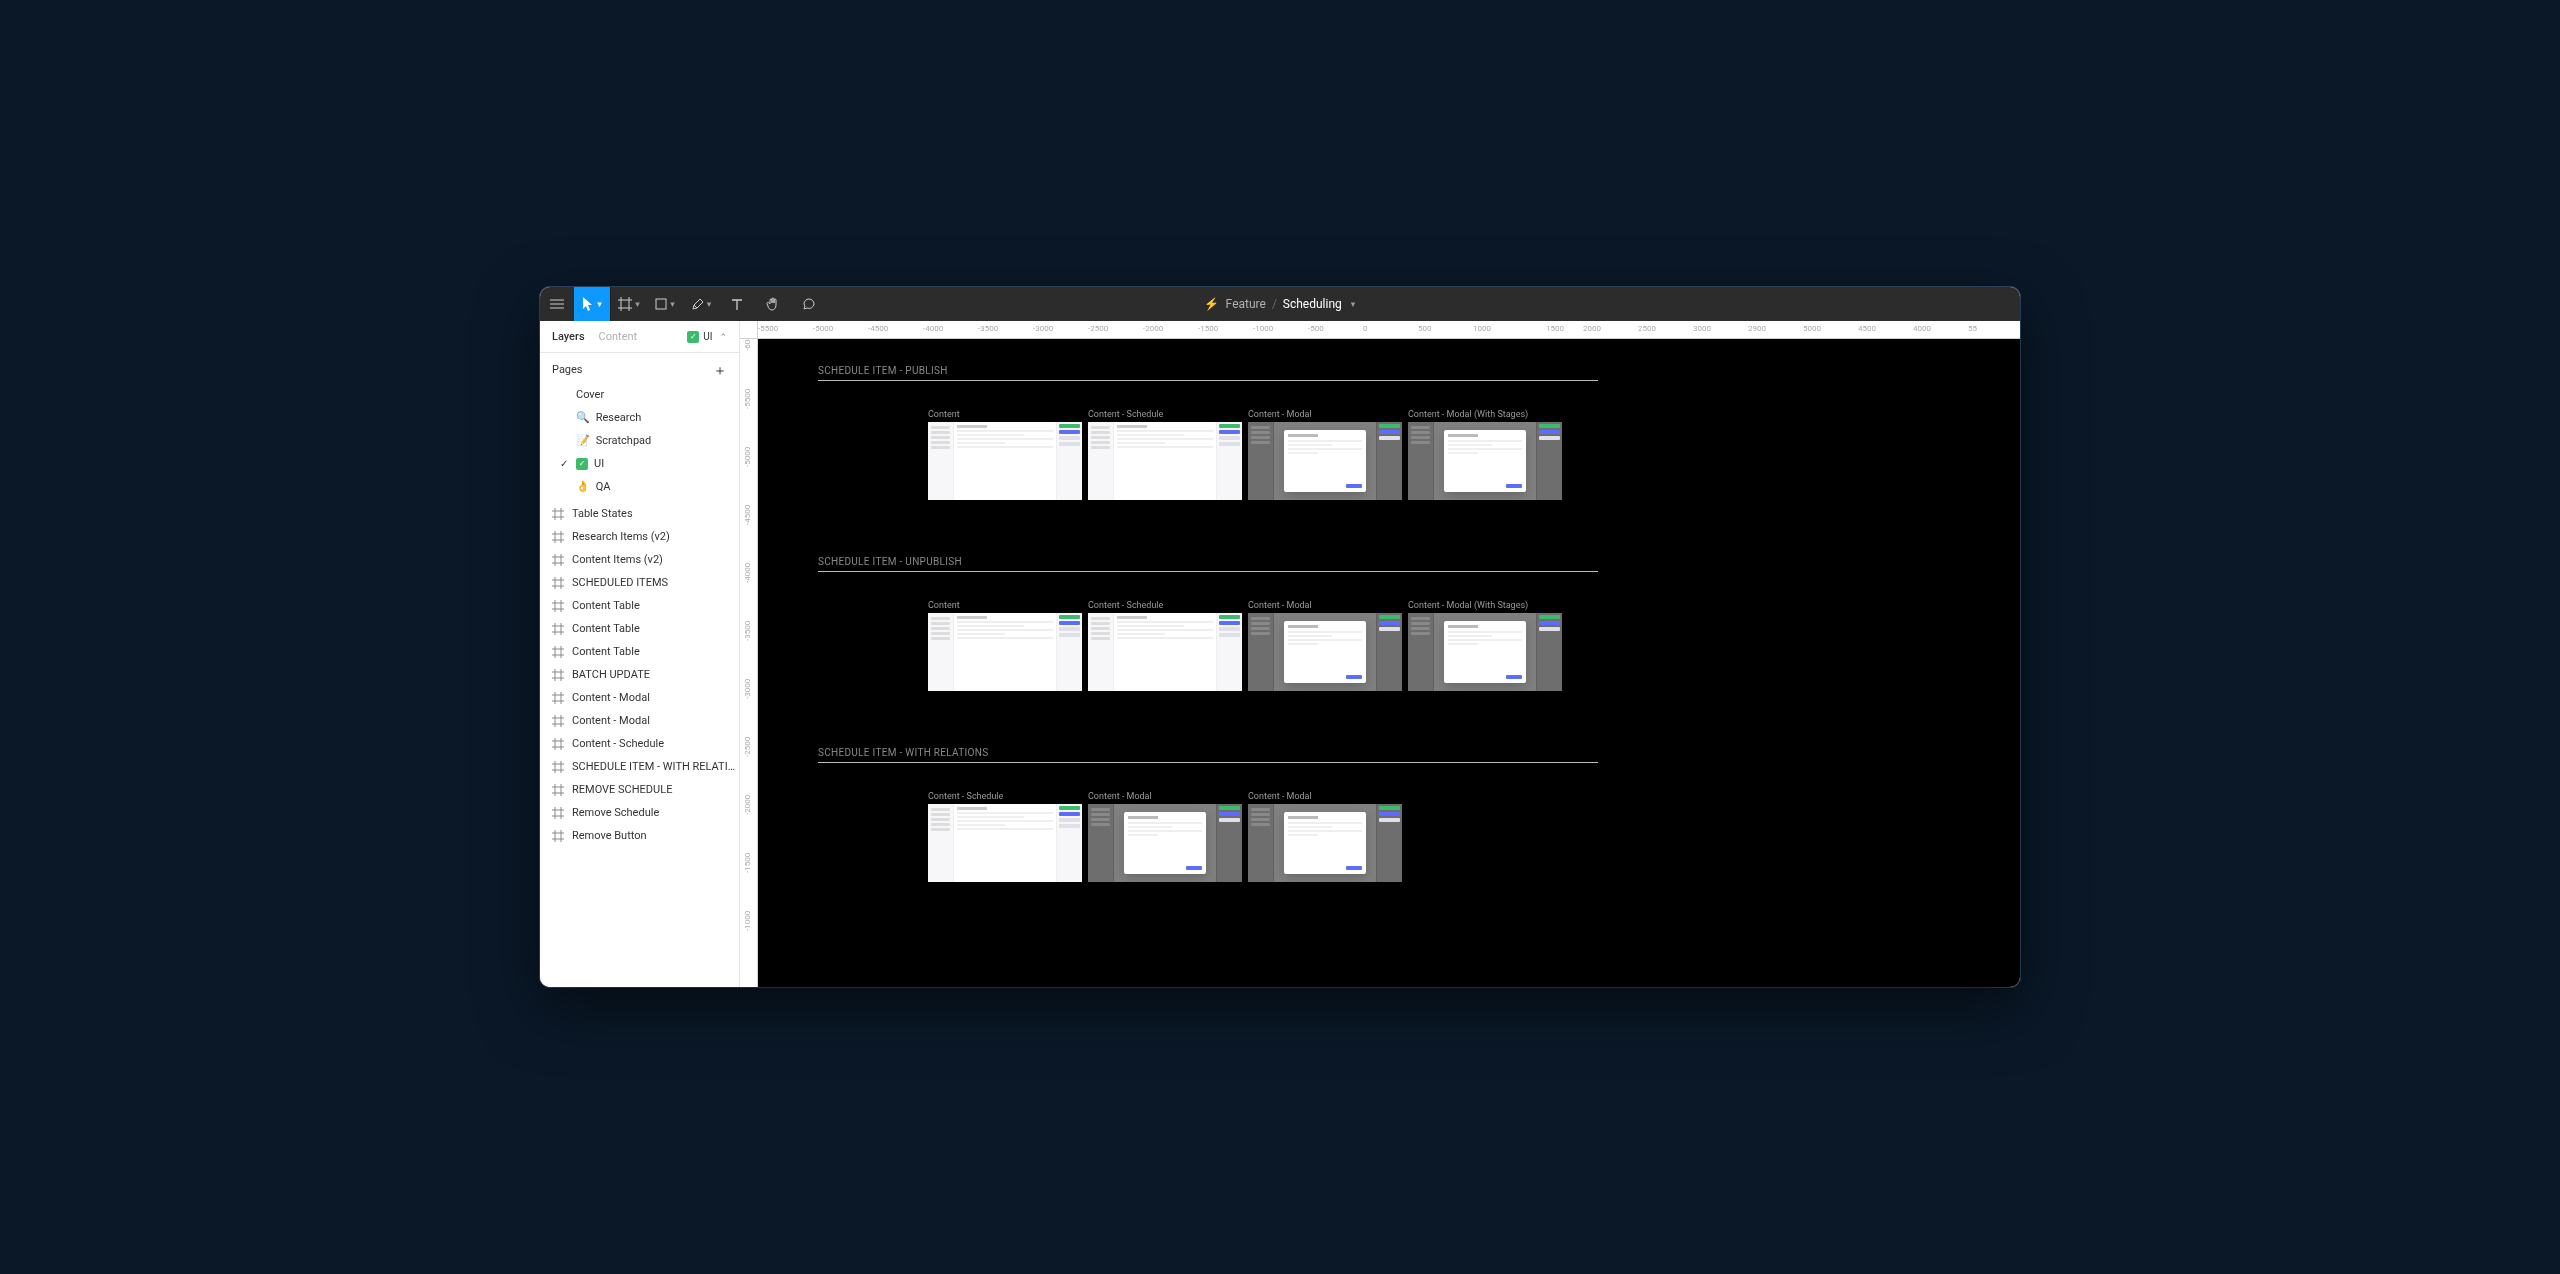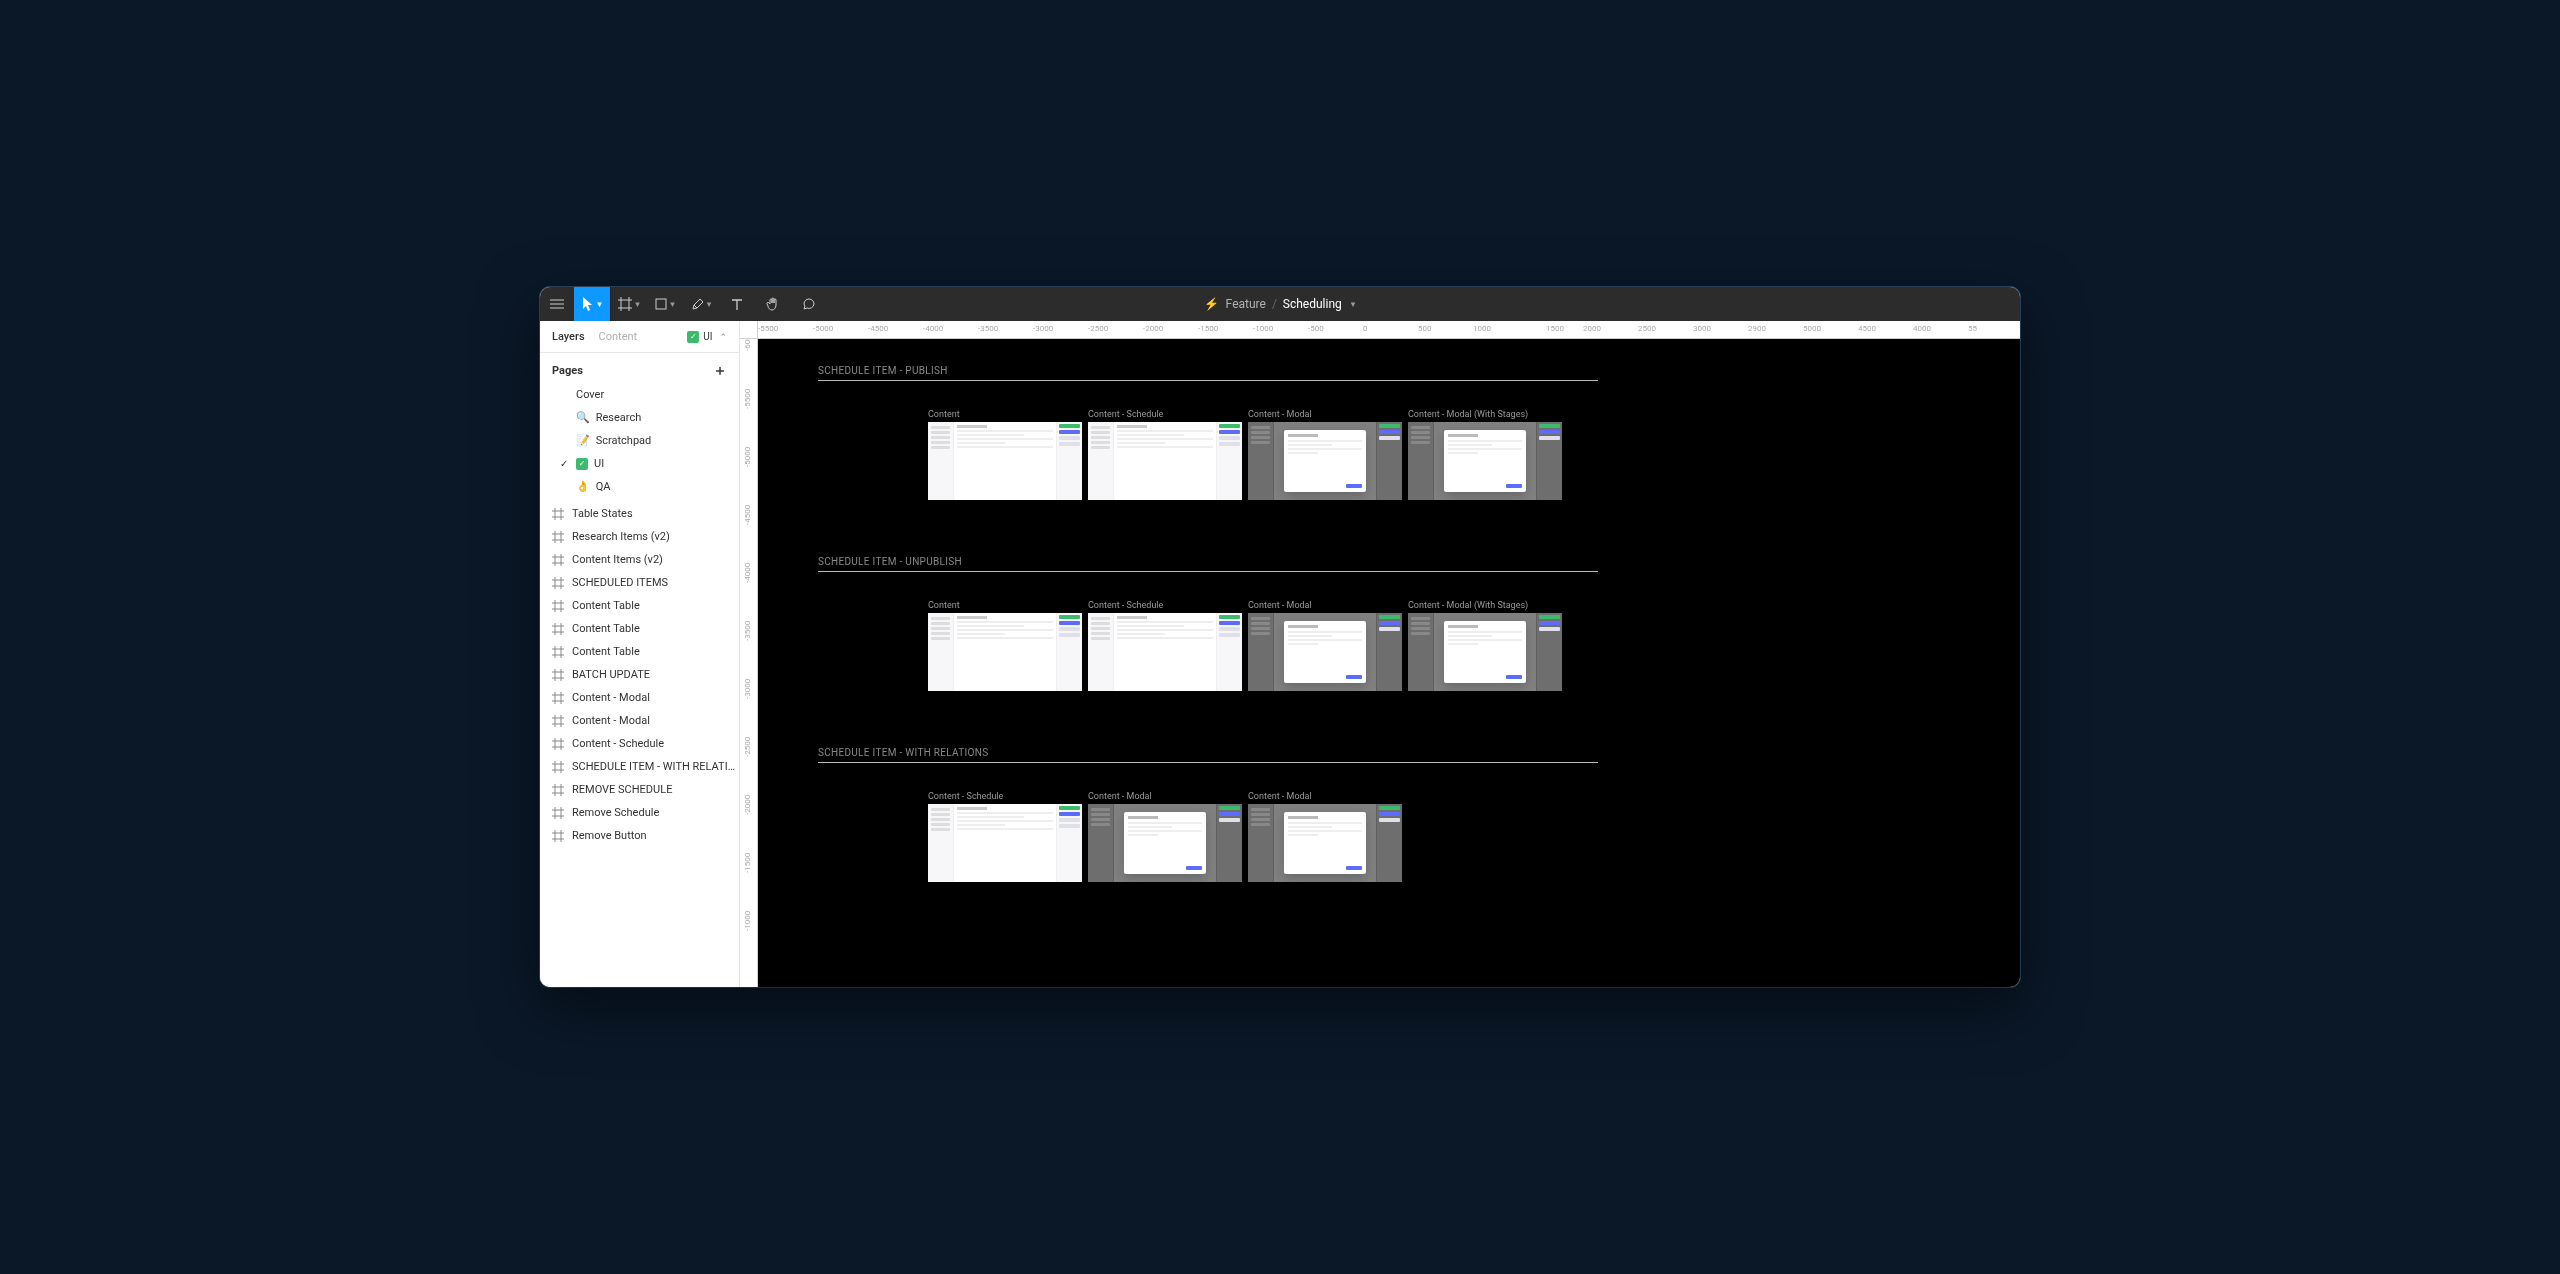--- a/index.html
+++ b/index.html
@@ -14,21 +14,21 @@
 .tb-center .proj{color:#fff}
 .chev{font-size:9px;margin-left:3px;color:#999}
 .chev-dark{font-size:9px;margin-left:3px;color:#888}
 .body{flex:1;display:flex;min-height:0}
 .sidebar{width:200px;border-right:1px solid #e5e5e5;display:flex;flex-direction:column;background:#fff;font-size:11px;color:#333;overflow:hidden}
 .sb-tabs{height:32px;display:flex;align-items:center;padding:0 12px;gap:14px;border-bottom:1px solid #e5e5e5}
 .sb-tabs .tab{color:#b0b0b0;cursor:pointer}
 .sb-tabs .tab.active{color:#333;font-weight:500}
 .sb-tabs .spacer{flex:1}
 .page-pill{display:flex;align-items:center;gap:4px;font-size:10px;color:#333;cursor:pointer}
-.pages-hdr{display:flex;align-items:center;justify-content:space-between;padding:10px 12px 6px;font-size:11px;font-weight:700}
+.pages-hdr{display:flex;justify-content:space-between;padding:10px 12px 6px;font-size:11px;font-weight:400}
 .pages-hdr .plus{color:#333;cursor:pointer;font-size:14px;line-height:1}
 .page-item{display:flex;align-items:center;gap:6px;padding:5px 12px 5px 20px;cursor:pointer;font-size:11px}
 .page-item .check{width:10px;color:#333;font-size:10px}
 .page-item.sel{font-weight:400}
 .frames{overflow-y:auto;flex:1;padding-top:4px}
 .frame-item{display:flex;align-items:center;gap:8px;padding:5px 12px;cursor:pointer;font-size:11px;white-space:nowrap;overflow:hidden;text-overflow:ellipsis}
 .frame-icon{width:12px;height:12px;flex-shrink:0;color:#888}
 .canvas-wrap{flex:1;display:flex;flex-direction:column;background:#000000;min-width:0}
 .ruler-h{height:18px;background:#fff;border-bottom:1px solid #d0d0d0;display:flex;position:relative;overflow:hidden;font-size:8px;color:#aaa}
 .ruler-h .corner{width:18px;height:18px;border-right:1px solid #d0d0d0;flex-shrink:0}

